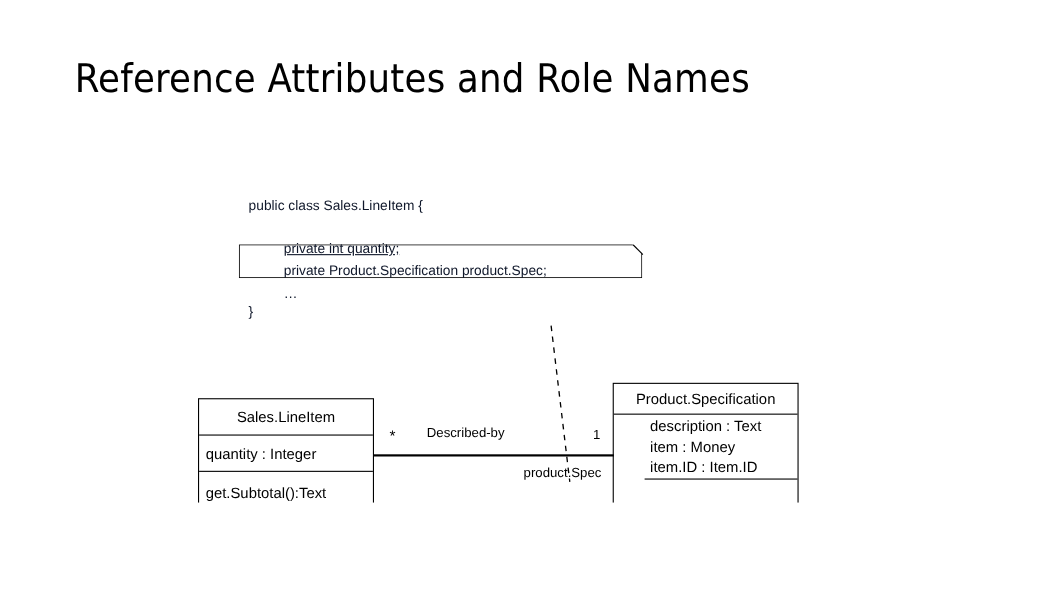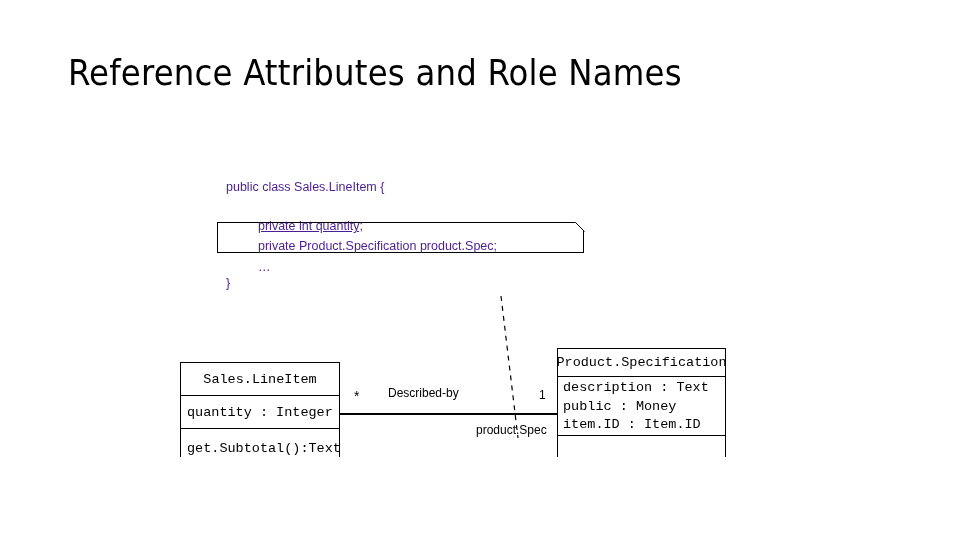--- a/index.html
+++ b/index.html
@@ -32,21 +32,21 @@
     color: #000000;
     white-space: nowrap;
   }
 
   
   .code-text {
     position: absolute;
     font-family: "Liberation Sans", sans-serif;
     font-size: 12.5px;
     font-weight: 400;
-    color: #4c1d95;
+    color: #0f172a;
     white-space: nowrap;
     line-height: 1;
   }
   #code-line-class   { left: 226px; top: 181px; }
   #code-line-ellipsis{ left: 258px; top: 261px; letter-spacing: 1px; }
   #code-line-brace   { left: 226px; top: 277px; }
 
   
   #note-box {
     position: absolute;
@@ -75,21 +75,21 @@
     position: absolute;
     background: #ffffff;
     border: 1.4px solid #000000;
     box-sizing: border-box;
   }
   .uml-row {
     box-sizing: border-box;
     display: flex;
     align-items: center;
     color: #000000;
-    font-family: Liberation Mono, monospace;
+    font-family: Liberation Sans, sans-serif;
     font-size: 13.5px;
     white-space: nowrap;
     overflow: hidden;
   }
   .uml-divider {
     border-bottom: 1.4px solid #000000;
   }
   .uml-name-row { justify-content: center; }
   .uml-attr-row { justify-content: flex-start; padding-left: 6px; }
 
@@ -110,20 +110,21 @@
     top: 348px;
     width: 169px;
     height: 128px;
   }
   #class-productspec .r1 { height: 28px; }
   #class-productspec .r2 {
     height: 59px;
     display: block;
     padding-left: 5px;
     padding-top: 2px;
+    margin-left: 28px;
   }
   #class-productspec .r2 div { line-height: 18.5px; }
   #class-productspec .r3 { height: 39px; }
 
   
   #assoc-line {
     position: absolute;
     left: 340px;
     top: 413px;
     width: 218px;
@@ -194,21 +195,21 @@
   <div class="uml-box" id="class-salelineitem">
     <div class="uml-row uml-name-row uml-divider r1">Sales.LineItem</div>
     <div class="uml-row uml-attr-row uml-divider r2">quantity : Integer</div>
     <div class="uml-row uml-attr-row r3">get.Subtotal():Text</div>
   </div>
 
   <div class="uml-box" id="class-productspec">
     <div class="uml-row uml-name-row uml-divider r1">Product.Specification</div>
     <div class="uml-row uml-divider r2">
       <div>description : Text</div>
-      <div>public : Money</div>
+      <div>item : Money</div>
       <div>item.ID : Item.ID</div>
     </div>
     <div class="uml-row r3"></div>
   </div>
 
   <div id="assoc-line"></div>
 
   <div class="assoc-label" id="assoc-mult-left">*</div>
 
   <div class="assoc-label" id="assoc-name">Described-by</div>

